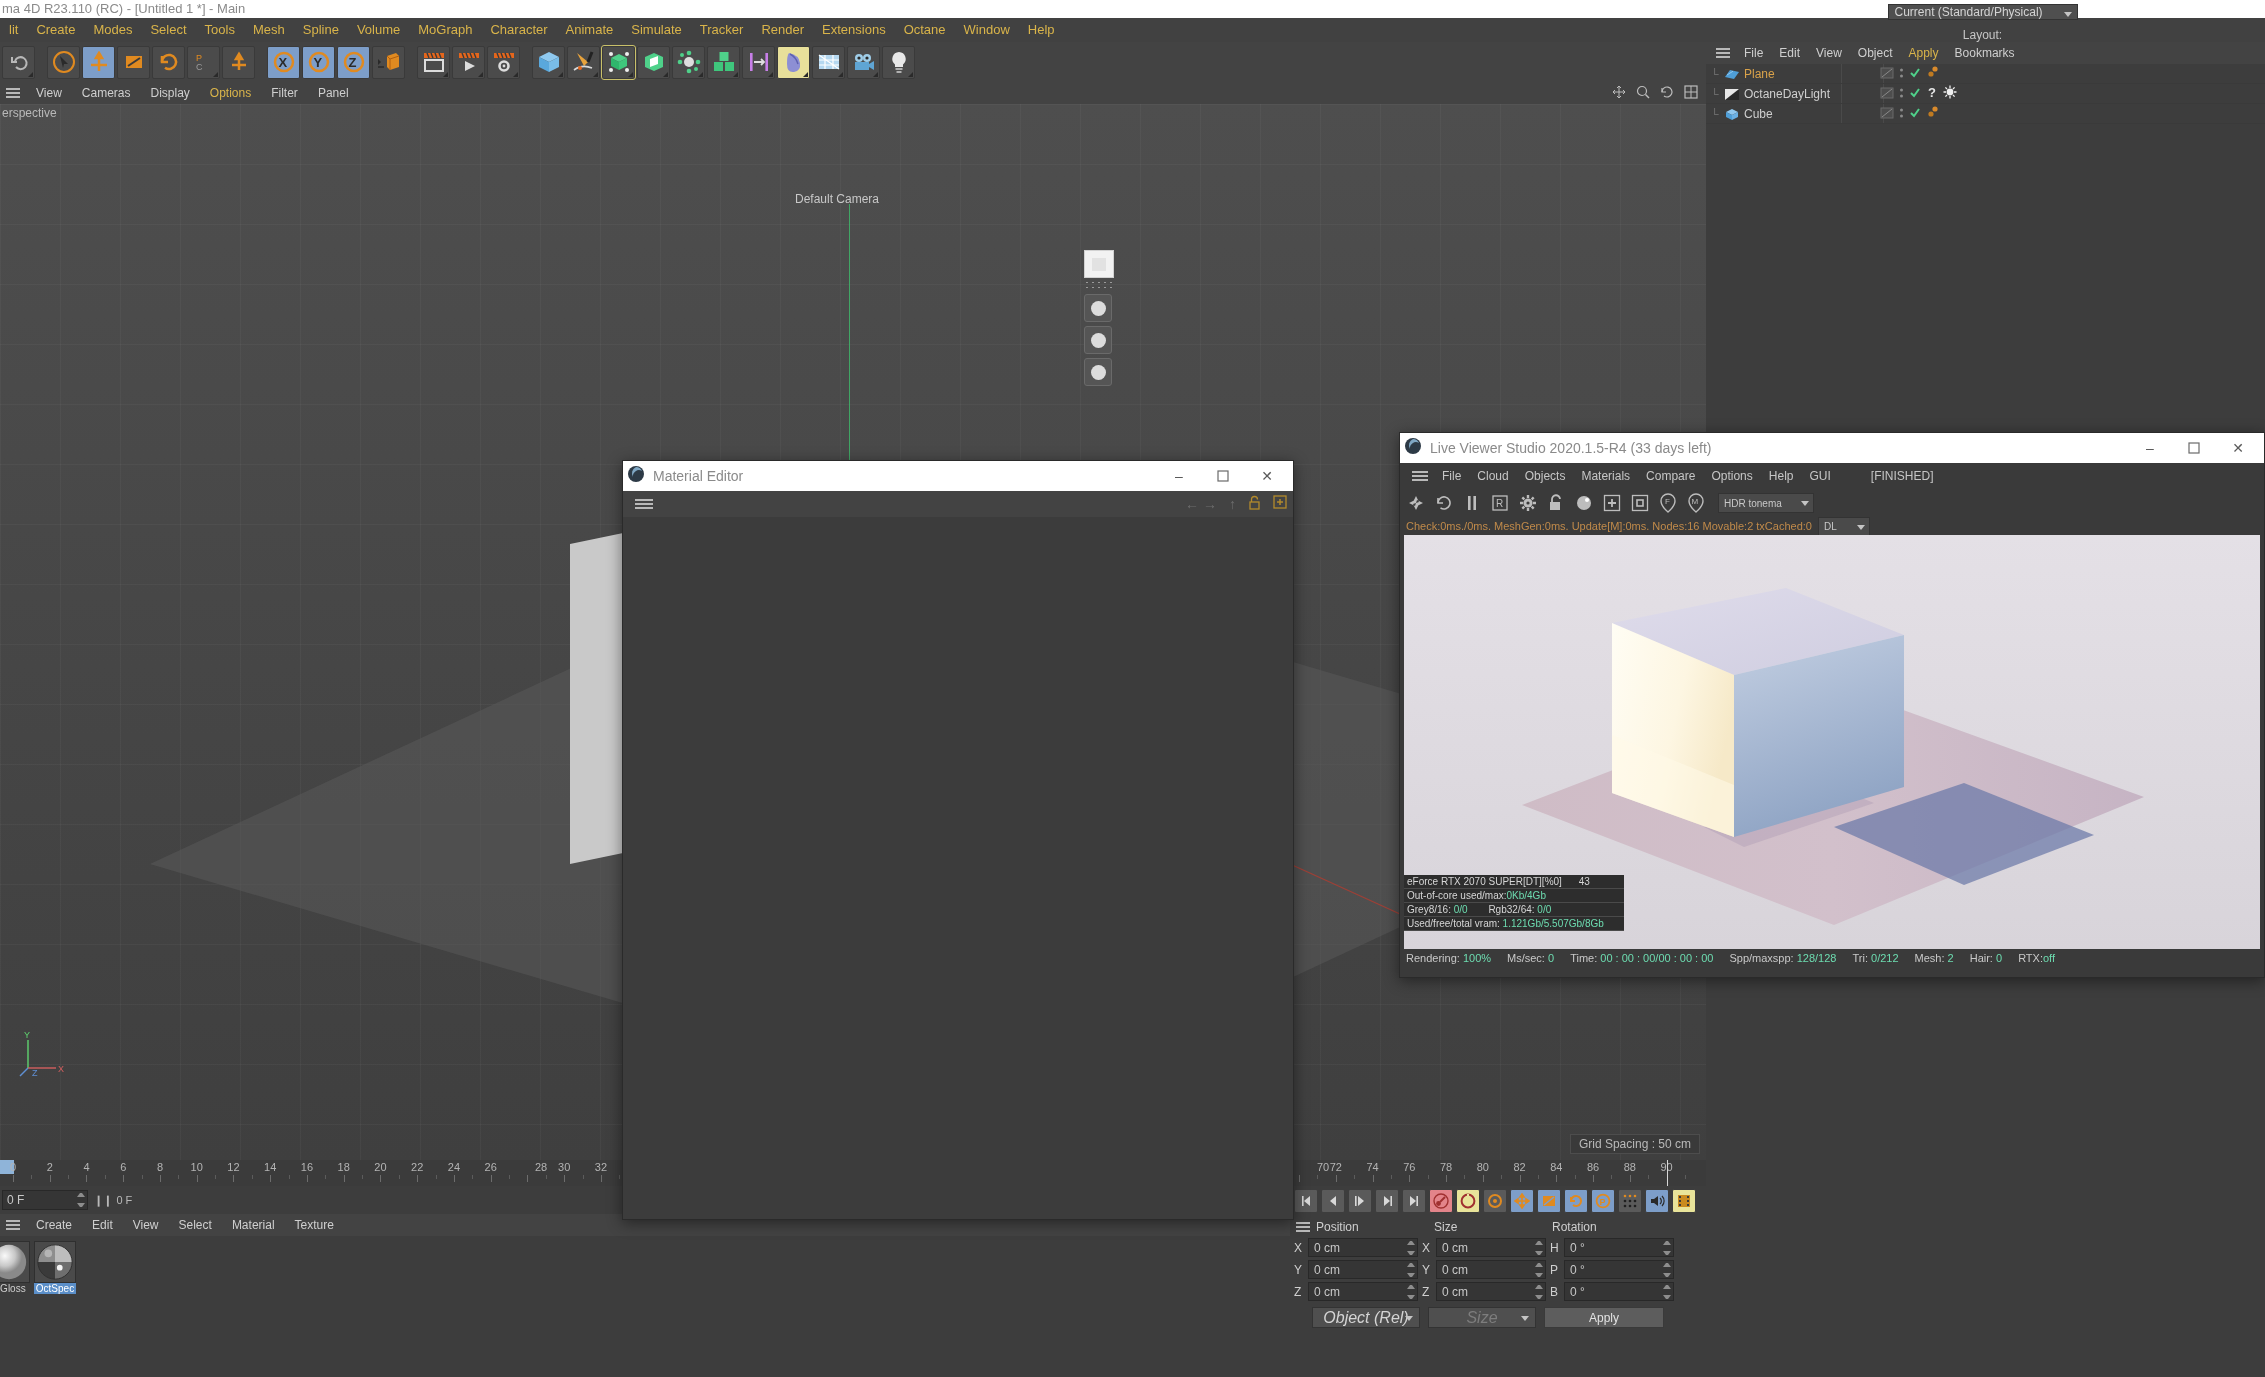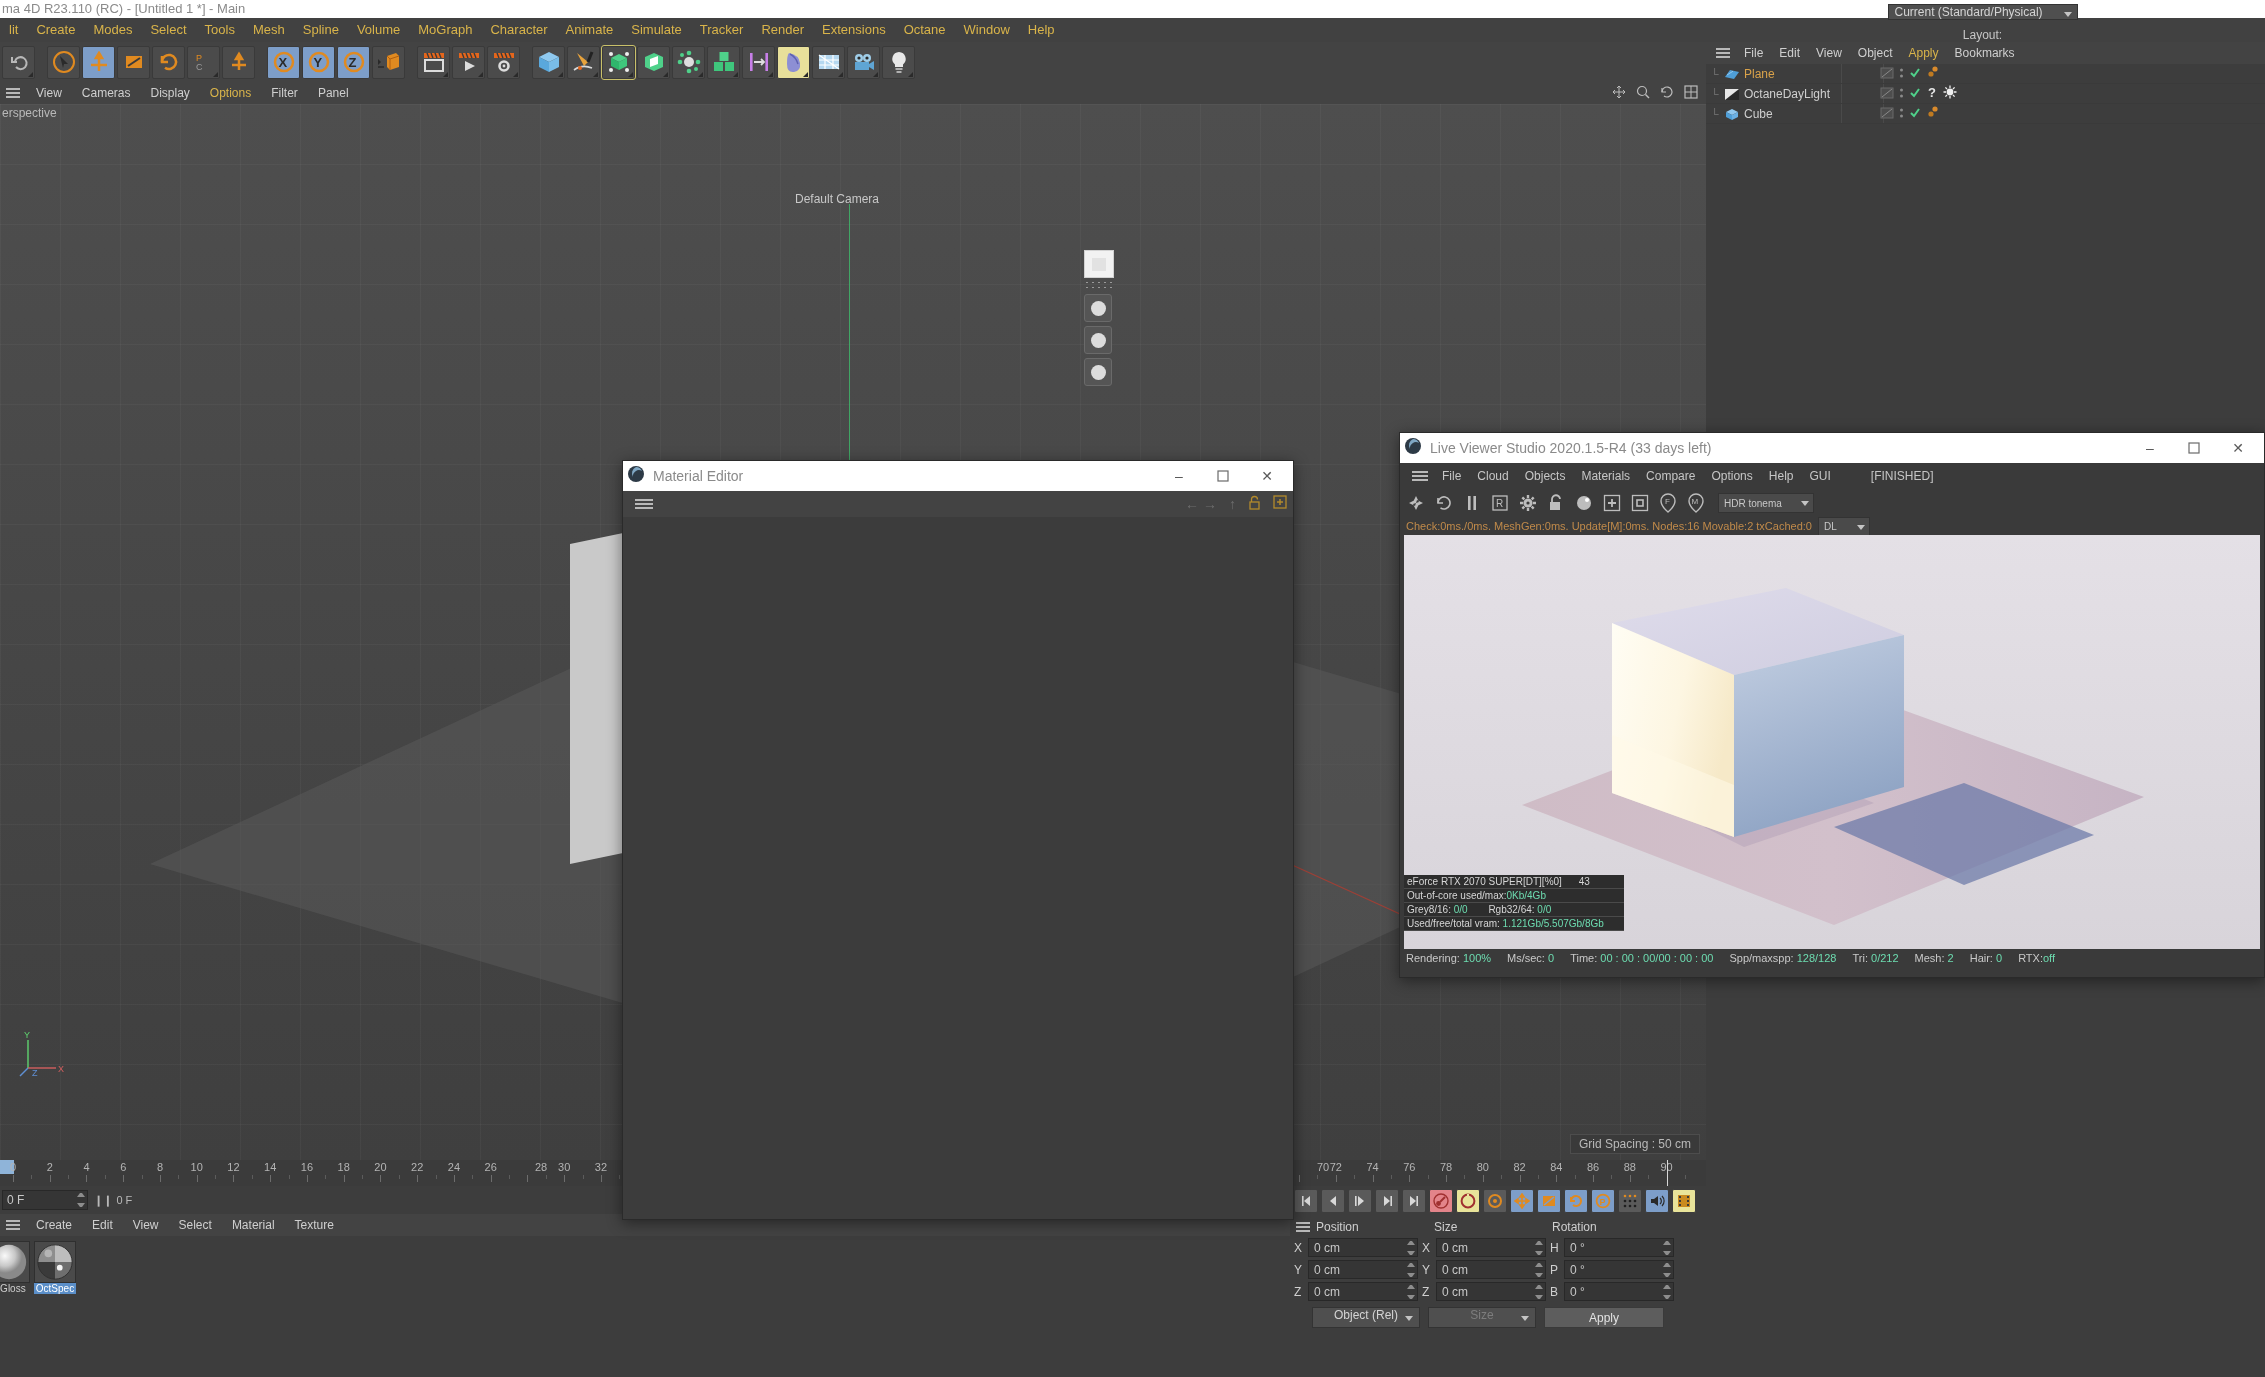--- a/index.html
+++ b/index.html
@@ -240,22 +240,22 @@
     position:absolute;left:1290px;top:1216px;width:416px;height:161px;background:#3d3d3d;
   }
   .co-head{display:flex;align-items:center;height:22px;color:#cfcfcf;font-size:12px;}
   .co-head .h{width:118px;}
   .co-grid{padding:0 4px;}
   .co-row{display:flex;align-items:center;gap:0px;margin-bottom:3px;}
   .co-lbl{width:14px;color:#cfcfcf;font-size:12px;}
   .co-f{width:110px;height:19px;background:#353535;border:1px solid #282828;color:#c8c8c8;
         font-size:12px;display:flex;align-items:center;padding:0 5px;position:relative;margin-right:4px;}
   .co-bot{display:flex;gap:8px;padding:3px 4px 0 18px;}
-  .co-sel{width:108px;height:21px;background:#4f4f4f;border:1px solid #333;color:#d4d4d4;font-size:12px;
-    display:flex;align-items:flex-start;justify-content:center;position:relative;}
+  .co-sel{width:108px;height:21px;background:#4f4f4f;border:1px solid #333;color:#d4d4d4;font-size:16px;
+    display:flex;align-items:flex-end;justify-content:center;position:relative;font-style:italic;}
   .co-sel.dis{color:#7d7d7d;}
   .co-sel:after{content:'';position:absolute;right:6px;top:8px;
     border-left:4px solid transparent;border-right:4px solid transparent;border-top:5px solid #c4c4c4;}
   .co-apply{width:120px;height:21px;background:#5d5d5d;border:1px solid #3a3a3a;color:#e2e2e2;font-size:12px;
     display:flex;align-items:center;justify-content:center;}
 
   .hamburger{display:inline-flex;flex-direction:column;gap:2px;width:14px;margin:0 6px;}
   .hamburger i{height:2px;background:#b9b9b9;display:block;}
   .tiny{font-size:11px;color:#b9b9b9;}
 </style>

